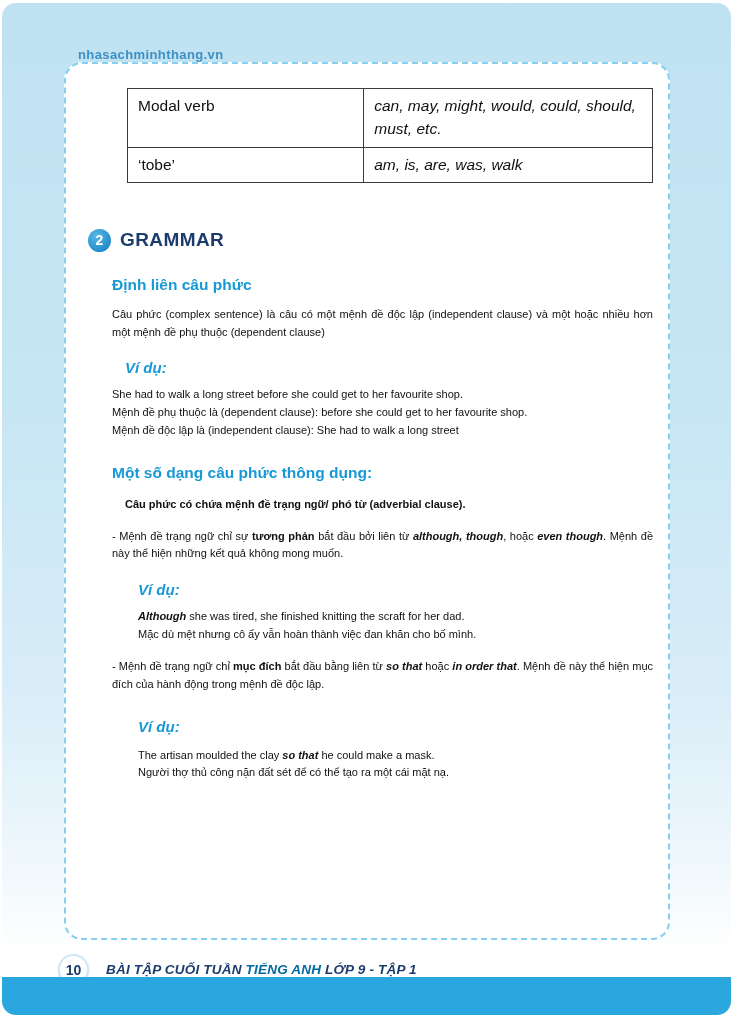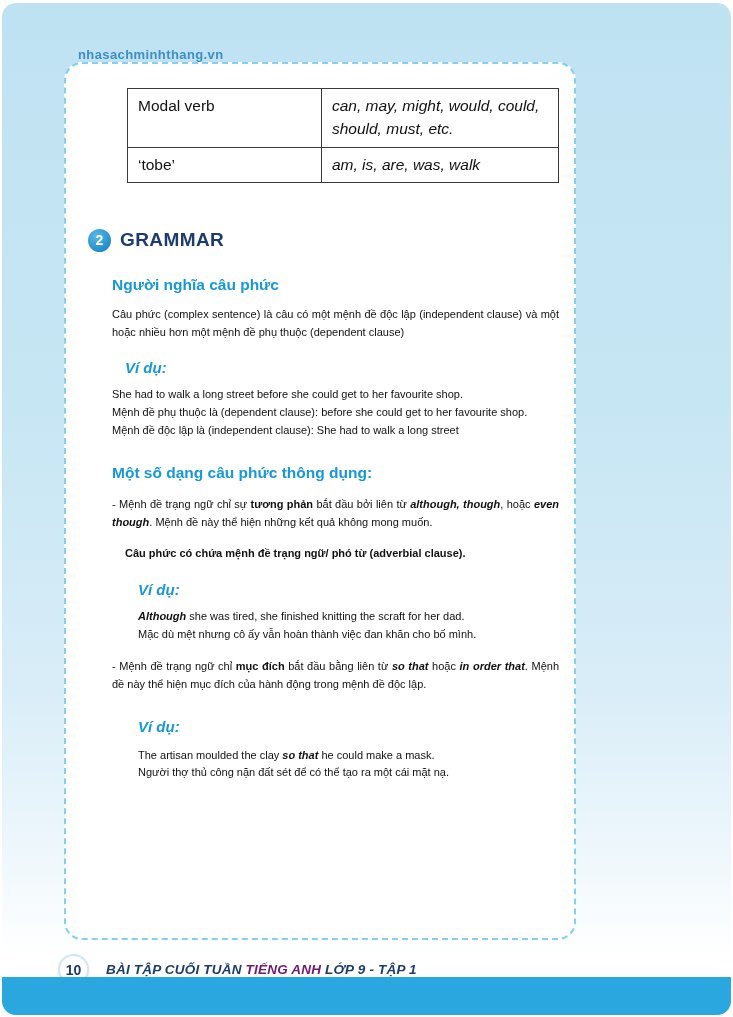--- a/index.html
+++ b/index.html
@@ -20,21 +20,21 @@
   .bottom-bar {
     position:absolute; left:2px; right:2px; bottom:2px; height:38px;
     background:#2aa7de;
     border-radius:0 0 14px 14px;
   }
   .watermark {
     position:absolute; left:78px; top:47px;
     color:#3d8fc4; font-size:13px; font-weight:bold; letter-spacing:0.4px;
   }
   .sheet {
-    position:absolute; left:64px; top:62px; width:512px; height:878px;
+    position:absolute; left:64px; top:62px; width:606px; height:878px;
     background:#ffffff;
     border:2px dashed #86cff0;
     border-radius:18px;
     padding:22px 15px 0 46px;
   }
   
   .tbl {
     border-collapse:collapse;
     margin:2px 0 0 15px;
     width:calc(100% - 15px);
@@ -73,21 +73,21 @@
     display:flex; align-items:center; gap:17px;
   }
   .page-circle {
     width:31px; height:31px; border-radius:50%;
     background:#fff; border:2px solid #cfe8f5;
     color:#1d3c6e; font-weight:bold; font-size:14px;
     display:flex; align-items:center; justify-content:center;
     box-shadow:0 1px 2px rgba(0,0,0,0.12);
   }
   .footer-title { font-weight:bold; font-style:italic; font-size:13.5px; color:#1d3c6e; letter-spacing:0.2px; }
-  .footer-title .accent { color:#701a75; }
+  .footer-title .accent { color:#0369a1; }
 </style>
 </head>
 <body>
 
 <div class="page">
   <div class="bg"></div>
 
   <div class="watermark">nhasachminhthang.vn</div>
 
   <div class="sheet">
@@ -103,35 +103,35 @@
           <td class="def">am, is, are, was, walk</td>
         </tr>
       </tbody>
     </table>
 
     <div class="grammar-header">
       <div class="badge">2</div>
       <div class="grammar-title">GRAMMAR</div>
     </div>
 
-    <div class="h-blue mt24">Người nghĩa câu phức</div>
+    <div class="h-blue mt24">Định liên câu phức</div>
 
     <p class="body mt12">Câu phức (complex sentence) là câu có một mệnh đề độc lập (independent clause) và một hoặc nhiều hơn một mệnh đề phụ thuộc (dependent clause)</p>
 
     <div class="vidu mt18 ind13">Ví dụ:</div>
 
     <p class="body mt10">She had to walk a long street before she could get to her favourite shop.</p>
     <p class="body">Mệnh đề phụ thuộc là (dependent clause): before she could get to her favourite shop.</p>
     <p class="body">Mệnh đề độc lập là (independent clause): She had to walk a long street</p>
 
     <div class="h-blue mt24">Một số dạng câu phức thông dụng:</div>
 
+    <p class="body b mt14 ind13">Câu phức có chứa mệnh đề trạng ngữ/ phó từ (adverbial clause).</p>
+
     <p class="body mt14"><span>- Mệnh đề trạng ngữ chỉ sự </span><span class="b">tương phản</span><span> bắt đầu bởi liên từ </span><span class="bi">although, though</span><span>, hoặc </span><span class="bi">even though</span><span>. Mệnh đề này thể hiện những kết quả không mong muốn.</span></p>
-
-    <p class="body b mt14 ind13">Câu phức có chứa mệnh đề trạng ngữ/ phó từ (adverbial clause).</p>
 
     <div class="vidu mt18 ind26">Ví dụ:</div>
 
     <p class="body mt10 ind26"><span class="bi">Although</span><span> she was tired, she finished knitting the scraft for her dad.</span></p>
     <p class="body i ind26">Mặc dù mệt nhưng cô ấy vẫn hoàn thành việc đan khăn cho bố mình.</p>
 
     <p class="body mt14"><span>- Mệnh đề trạng ngữ chỉ </span><span class="b">mục đích</span><span> bắt đầu bằng liên từ </span><span class="bi">so that</span><span> hoặc </span><span class="bi">in order that</span><span>. Mệnh đề này thể hiện mục đích của hành động trong mệnh đề độc lập.</span></p>
 
     <div class="vidu mt24 ind26">Ví dụ:</div>
 

